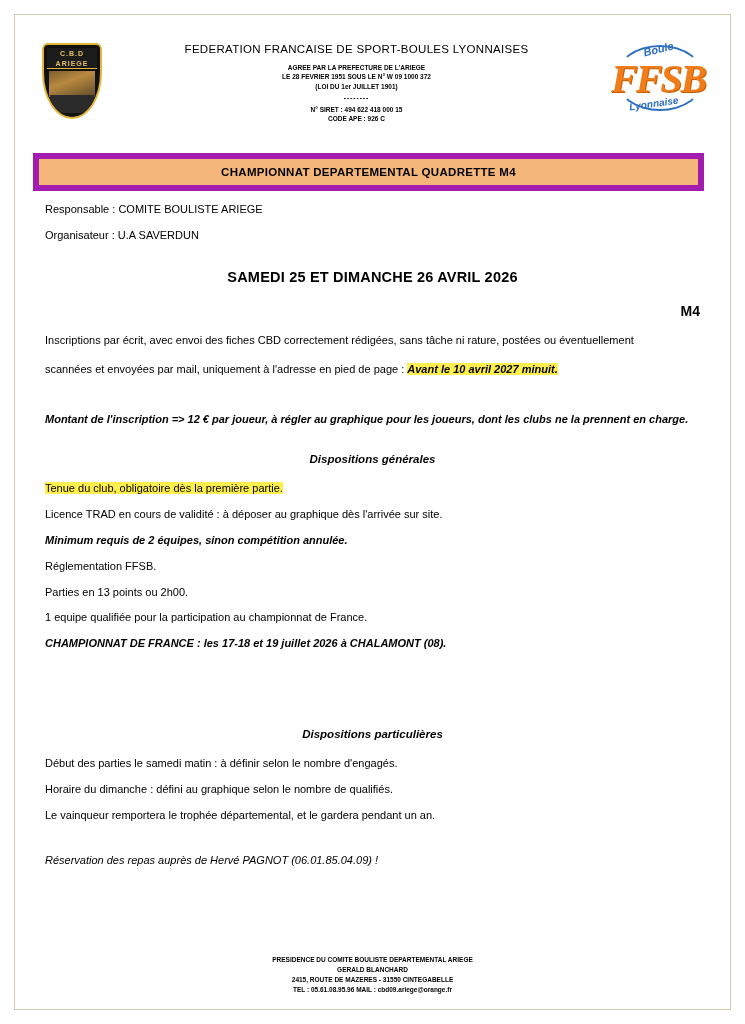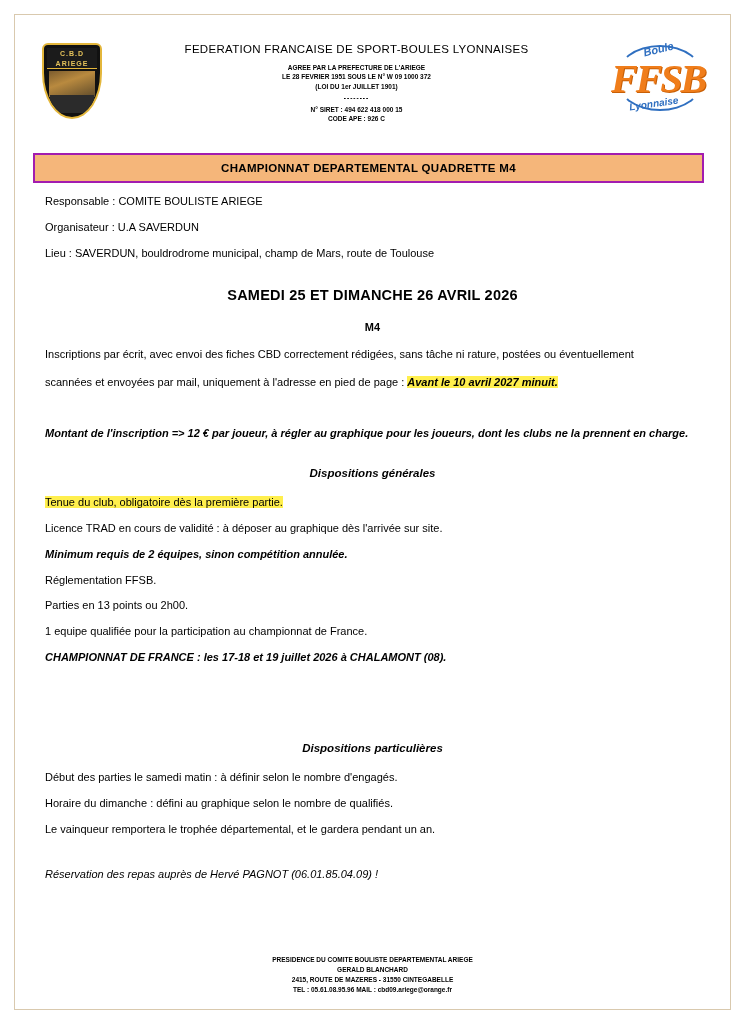--- a/index.html
+++ b/index.html
@@ -161,21 +161,21 @@
     border: 2px solid #2f6fc0;
     border-radius: 50%;
     border-left-color: transparent;
     border-right-color: transparent;
   }
 
   
   .title-band {
     margin: 16px 8px 0 0;
     background: #f5b67a;
-    border: 2px solid #a21caf;
+    border: 6px solid #a21caf;
     text-align: center;
     font-size: 11.5px;
     font-weight: bold;
     letter-spacing: 0.3px;
     padding: 7px 0;
   }
 
   
   .body {
     padding: 0 12px;
@@ -189,22 +189,22 @@
   .bold { font-weight: bold; }
   .ital { font-style: italic; }
   .big-date {
     text-align: center;
     font-size: 14.5px;
     font-weight: bold;
     margin: 26px 0 18px 0;
     letter-spacing: 0.2px;
   }
   .cat {
-    text-align: center;
-    font-size: 11px;
+    text-align: right;
+    font-size: 14px;
     font-weight: bold;
     margin: 16px 0 8px 0;
   }
   .hl {
     background: #ffef4d;
     font-weight: bold;
     font-style: italic;
   }
   .hl-plain {
     background: #ffef4d;
@@ -274,21 +274,20 @@
       </div>
 
     </div>
 
     <div class="title-band">CHAMPIONNAT DEPARTEMENTAL QUADRETTE M4</div>
 
     <div class="body">
 
       <div class="line tight">Responsable : COMITE BOULISTE ARIEGE</div>
       <div class="line tight">Organisateur : U.A SAVERDUN</div>
-      <div class="line tight">Lieu : SAVERDUN, bouldrodrome municipal, champ de Mars, route de Toulouse</div>
 
       <div class="big-date">SAMEDI 25 ET DIMANCHE 26 AVRIL 2026</div>
 
       <div class="cat">M4</div>
 
       <div class="line para-just">
         <span>Inscriptions par écrit, avec envoi des fiches CBD correctement rédigées, sans tâche ni rature, postées ou éventuellement</span>
       </div>
       <div class="line para-just">
         <span>scannées et envoyées par mail, uniquement à l'adresse en pied de page : </span><span class="hl">Avant le 10 avril 2027 minuit.</span>

